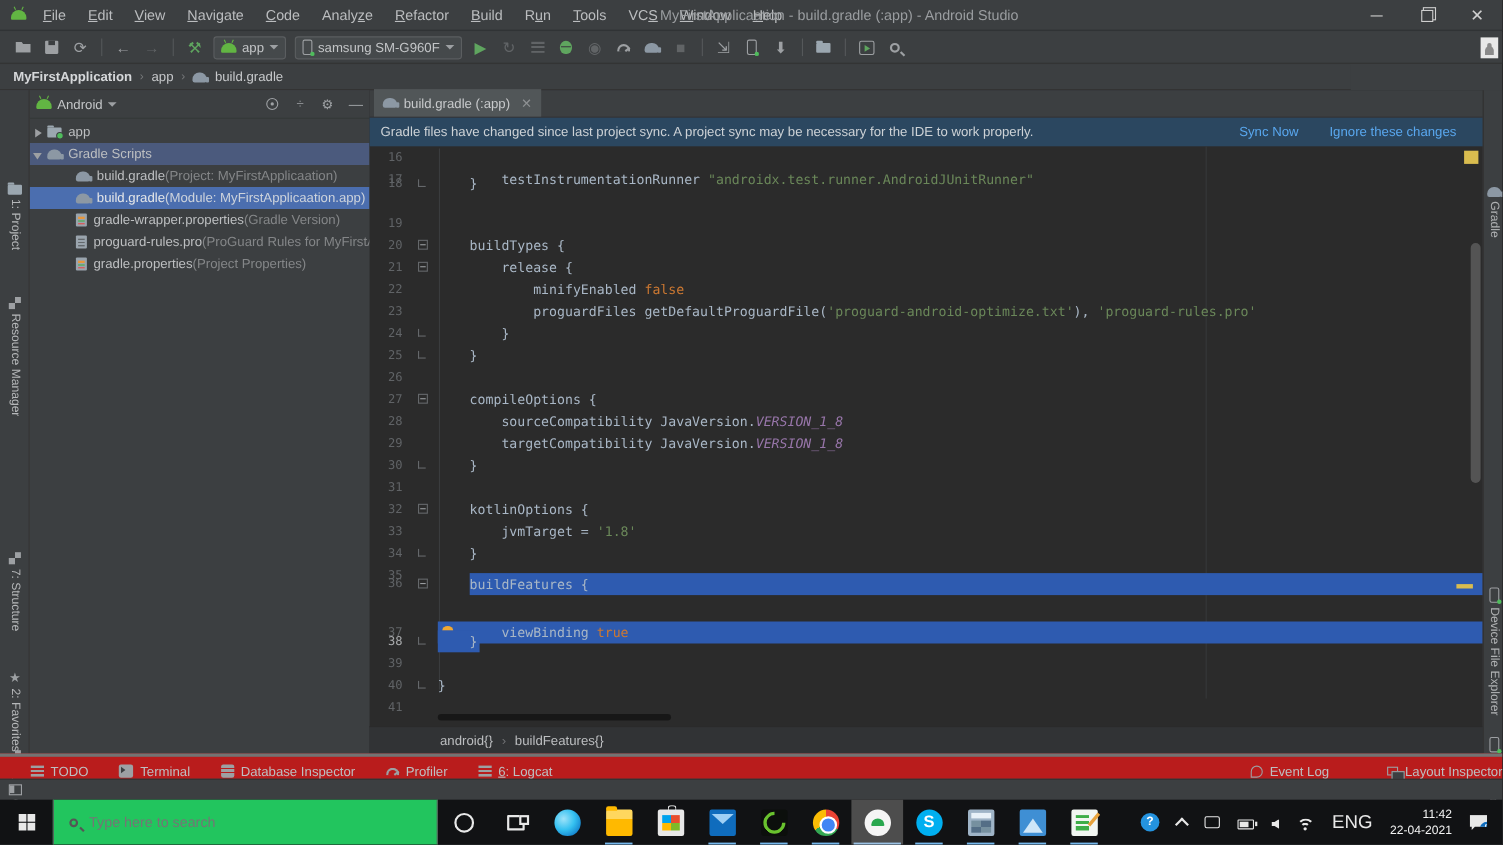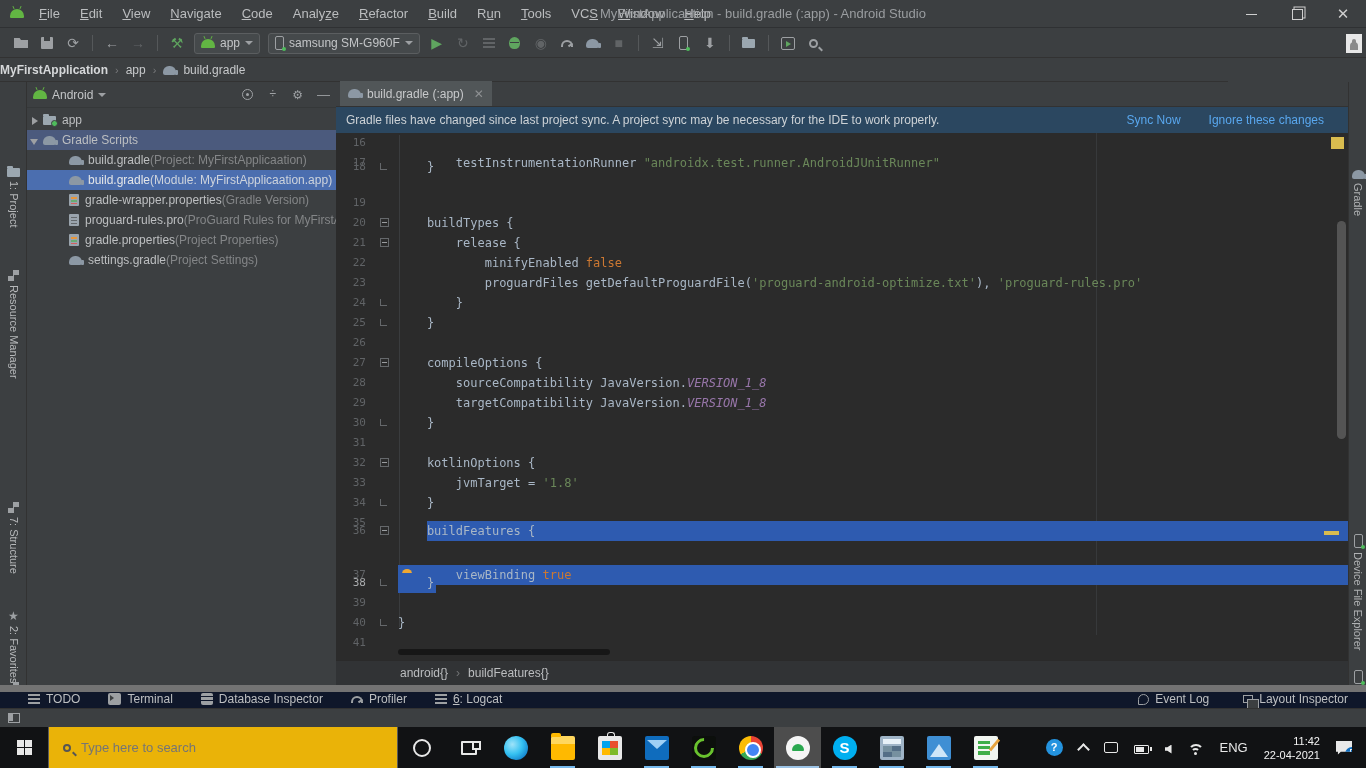--- a/index.html
+++ b/index.html
@@ -23,21 +23,21 @@
   #toolbar{position:absolute;left:0;top:29px;width:1366px;height:29px;background:#3c3f41;border-bottom:1px solid #323232;display:flex;align-items:center;padding-left:8px}
   .tbtn{height:22px;min-width:24px;display:flex;align-items:center;justify-content:center;border-radius:3px;margin:0 1px}
   .tbtn.dim{opacity:.38}
   .tsep{width:1px;height:16px;background:#55585a;margin:0 6px}
   .tdrop{height:21px;display:flex;align-items:center;gap:5px;border:1px solid #5b5e60;border-radius:3px;padding:0 6px;margin:0 4px;background:#45494b}
   .tdrop .lbl{font-size:12px;color:#c3c5c7;white-space:nowrap}
   .caret{width:0;height:0;border-left:4px solid transparent;border-right:4px solid transparent;border-top:4px solid #9da0a3}
   #toolbar .avatar{margin-left:auto;margin-right:4px}
 
   
-  #navbar{position:absolute;left:0;top:59px;width:1228px;height:23px;background:#3c3f41;border-bottom:1px solid #323232;display:flex;align-items:center;gap:7px}
+  #navbar{position:absolute;left:0;top:59px;width:1228px;height:23px;background:#3c3f41;border-bottom:1px solid #323232;display:flex;align-items:center;padding-left:12px;gap:7px}
   #navbar .crumb{color:#c7c9cb;font-size:12px}
   #navbar .crumb.first{font-weight:bold;color:#d6d8da}
   #navbar .sep{color:#77797b;font-size:11px}
 
   
   #left-stripe{position:absolute;left:0;top:82px;width:27px;height:603px;background:#3c3f41;border-right:1px solid #323232}
   .vlabel{display:flex;flex-direction:column;align-items:center;gap:4px;position:absolute;left:0;width:27px;color:#b6b8ba;font-size:11px}
   .vlabel .vtext{writing-mode:vertical-rl;white-space:nowrap}
   #right-stripe{position:absolute;left:1348px;top:82px;width:18px;height:603px;background:#3c3f41;border-left:1px solid #323232}
   #right-stripe .vlabel{width:18px;font-size:11px;color:#b0b2b4}
@@ -82,23 +82,23 @@
   .bulb{position:absolute;left:66px;top:4px;width:10px;height:9px;background:#f0a832;border-radius:50% 50% 30% 30%}
   .bulb::after{content:"";position:absolute;left:2px;top:9px;width:6px;height:3px;background:#6b6b6b}
   .stripe-mark-top{position:absolute;right:4px;top:4px;width:13px;height:12px;background:#d9bc4f}
   .stripe-mark-mid{position:absolute;right:9px;top:398px;width:15px;height:4px;background:#d9bc4f}
   .vscroll{position:absolute;right:2px;top:88px;width:9px;height:218px;background:rgba(170,170,170,.33);border-radius:5px}
   .hscroll{position:absolute;left:62px;top:516px;width:212px;height:6px;background:rgba(0,0,0,.45);border-radius:3px}
   #ed-breadcrumbs{position:absolute;left:0;top:578px;width:1012px;height:25px;background:#313335;border-top:1px solid #2a2a2a;display:flex;align-items:center;gap:8px;padding-left:64px;font-size:12px;color:#bcbec0}
   #ed-breadcrumbs .sep{color:#707274}
 
   
-  #bottombar{position:absolute;left:0;top:685px;width:1366px;height:23px;background:#0f172a;border-top:7px solid #737373;display:flex;align-items:flex-start;font-size:12px}
+  #bottombar{position:absolute;left:0;top:685px;width:1366px;height:23px;background:#b91c1c;border-top:3px solid #737373;display:flex;align-items:flex-end;font-size:12px}
   .bb-item{display:flex;align-items:center;gap:6px;margin-left:28px;color:#bdbfc1}
-  .bb-right{margin-left:auto;display:flex;gap:34px;margin-right:18px}
+  .bb-right{margin-left:auto;display:flex;gap:53px;}
   .bb-right .bb-item{margin-left:0}
   #statusbar{position:absolute;left:0;top:708px;width:1366px;height:19px;background:#3c3f41;border-top:1px solid #323232;display:flex;align-items:center;font-size:11px;color:#bdbfc1}
   #statusbar .sb-right{margin-left:auto;display:flex;align-items:center;gap:18px;margin-right:14px}
 
   
   .ic{display:inline-block;position:relative;flex:0 0 auto}
   .ic-android{width:14px;height:9px;background:#62b543;border-radius:7px 7px 1px 1px}
   .ic-android::before{content:"";position:absolute;left:3px;top:-3px;width:1px;height:3px;background:#62b543;transform:rotate(-25deg)}
   .ic-android::after{content:"";position:absolute;right:3px;top:-3px;width:1px;height:3px;background:#62b543;transform:rotate(25deg)}
   .ic-gradle{width:13px;height:9px;background:#8c98a4;border-radius:6px 6px 2px 2px}
@@ -145,21 +145,21 @@
   .ic-floppy::after{content:"";position:absolute;left:3px;top:0;width:6px;height:4px;background:#3c3f41}
   .ic-openfolder{width:14px;height:10px;background:#9da0a3;clip-path:polygon(0 0,40% 0,50% 20%,100% 20%,100% 100%,0 100%)}
   .ic-avatar{width:16px;height:19px;background:#e8e8e8;display:flex;align-items:center;justify-content:center}
   .ic-avatar::after{content:"";width:8px;height:8px;border-radius:50% 50% 0 0;background:#8a8a8a;margin-top:6px;box-shadow:0 -5px 0 -2px #8a8a8a}
 
   
   #taskbar{position:absolute;left:0;top:727px;width:1366px;height:41px;background:#111214;display:flex;align-items:center}
   #start{width:48px;height:41px;display:flex;align-items:center;justify-content:center}
   .ic-win{width:15px;height:15px;display:grid;grid-template-columns:7px 7px;grid-template-rows:7px 7px;gap:1px}
   .ic-win span{background:#e8e8e8}
-  #tb-search{width:350px;height:41px;background:#eab308;display:flex;align-items:center;border:1px solid #5a5a5a;border-top:none;border-bottom:none}
+  #tb-search{width:350px;height:41px;background:#22c55e;display:flex;align-items:center;border:1px solid #5a5a5a;border-top:none;border-bottom:none}
   #tb-search .mag{width:8px;height:8px;border:2px solid #555;border-radius:50%;margin:0 10px 0 14px;position:relative}
   #tb-search .mag::after{content:"";position:absolute;left:7px;top:7px;width:5px;height:2px;background:#555;transform:rotate(45deg)}
   #tb-search input{border:none;outline:none;background:transparent;font-size:13px;color:#333;width:270px;font-family:"Liberation Sans",sans-serif}
   .tb-app{width:47px;height:41px;display:flex;align-items:center;justify-content:center;position:relative}
   .tb-app.active{background:#4d4d4d}
   .tb-app.running::after{content:"";position:absolute;left:11px;bottom:0;width:25px;height:2px;background:#76b9ed}
   .tb-app.active::after{left:2px;width:43px;background:#9cc3e5}
   .app-ic{width:24px;height:24px;position:relative}
   .ai-cortana{width:18px;height:18px;border:2px solid #e8e8e8;border-radius:50%;margin:2px}
   .ai-taskview{width:16px;height:14px;border:2px solid #e8e8e8;margin:4px;border-radius:1px}
@@ -392,26 +392,20 @@
           <span class="ic ic-textfile tic"></span>
           <span>proguard-rules.pro</span>
           <span class="ann"> (ProGuard Rules for MyFirstA</span>
         </div>
         <div class="trow">
           <span style="width: 42px; flex: 0 0 auto;"></span>
           <span class="ic ic-propfile tic"></span>
           <span>gradle.properties</span>
           <span class="ann"> (Project Properties)</span>
         </div>
-        <div class="trow">
-          <span style="width: 42px; flex: 0 0 auto;"></span>
-          <span class="ic ic-gradle tic"></span>
-          <span>settings.gradle</span>
-          <span class="ann"> (Project Settings)</span>
-        </div>
       </div>
   </div>
 
   <div id="editor">
     <div id="tabbar">
       <div id="tab">
         <span class="ic ic-gradle"></span>
         <span>build.gradle (:app)</span>
         <span class="close">✕</span>
       </div>
@@ -670,21 +664,21 @@
       <span class="tr-help">?</span>
       <span class="tr-chev"></span>
       <span class="tr-mon"></span>
       <span class="tr-batt"></span>
       <span class="tr-vol"></span>
       <span class="tr-wifi">
           <i></i>
           <i></i>
           <i></i>
         </span>
-      <span style="font-size:13px">ENG</span>
+      <span style="font-size:17px">ENG</span>
       <div id="tr-clock">
         <div>11:42</div>
         <div>22-04-2021</div>
       </div>
       <span class="tr-notif">
         <span class="tr-badge">5</span>
       </span>
     </div>
   </div>
 </div>

